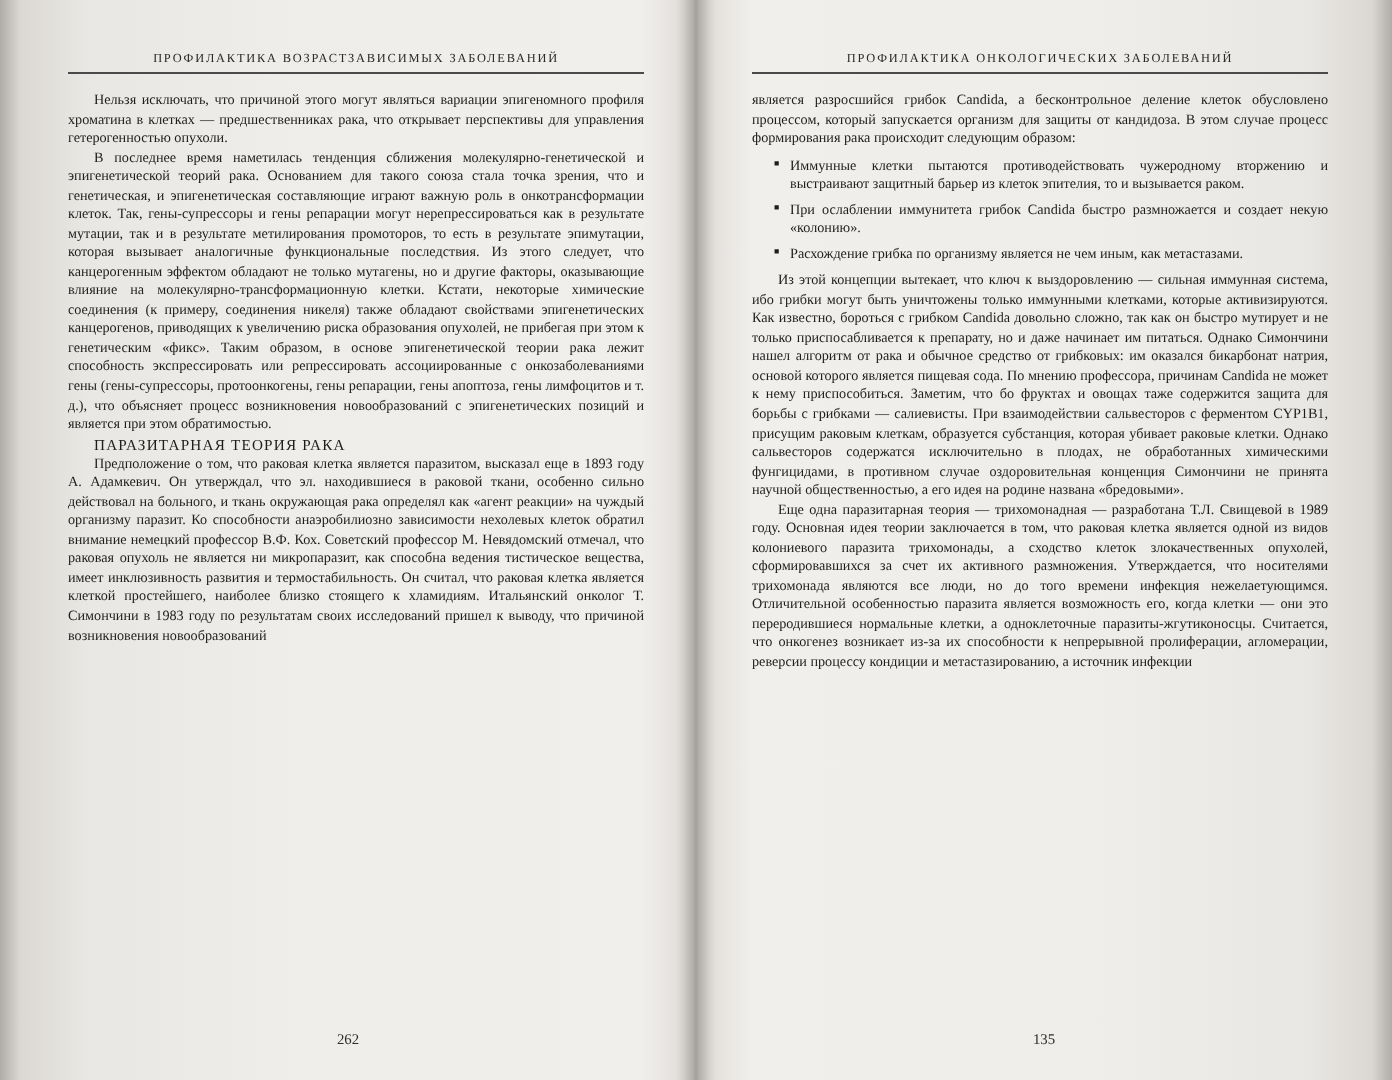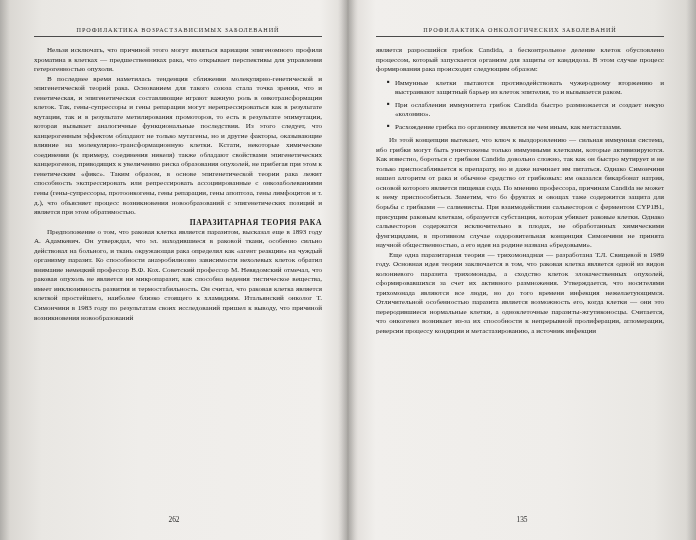--- a/index.html
+++ b/index.html
@@ -50,23 +50,23 @@
     text-align: justify;
     color: #1d1d1d;
     hyphens: auto;
   }
   .col p {
     margin: 0;
     text-indent: 13px;
   }
   .col p.noindent { text-indent: 0; }
   .section-title {
-    text-align: right;
+    text-align: left;
     font-size: 7.6px;
-    font-weight: bold;
+    font-weight: normal;
     letter-spacing: 0.6px;
     margin: 13px 0 9px 0;
     text-indent: 0;
     text-transform: uppercase;
   }
   ul.bullets {
     margin: 4px 0 4px 0;
     padding-left: 12px;
     list-style: none;
   }

